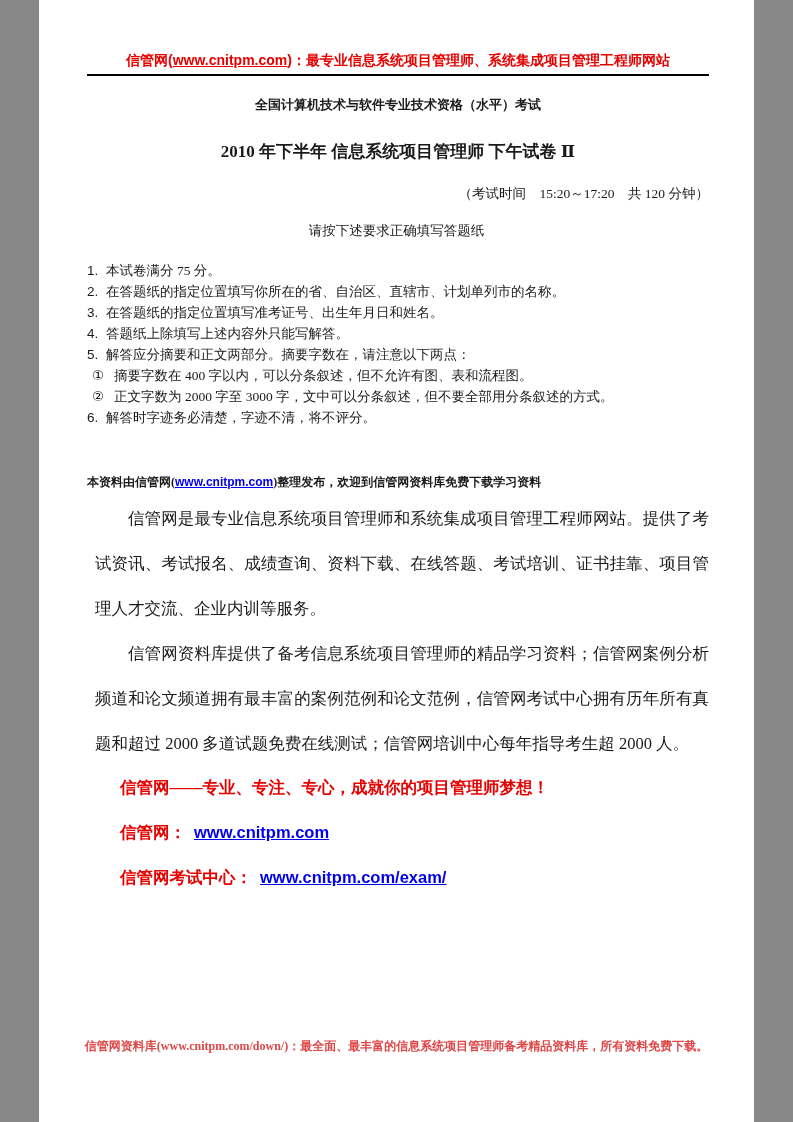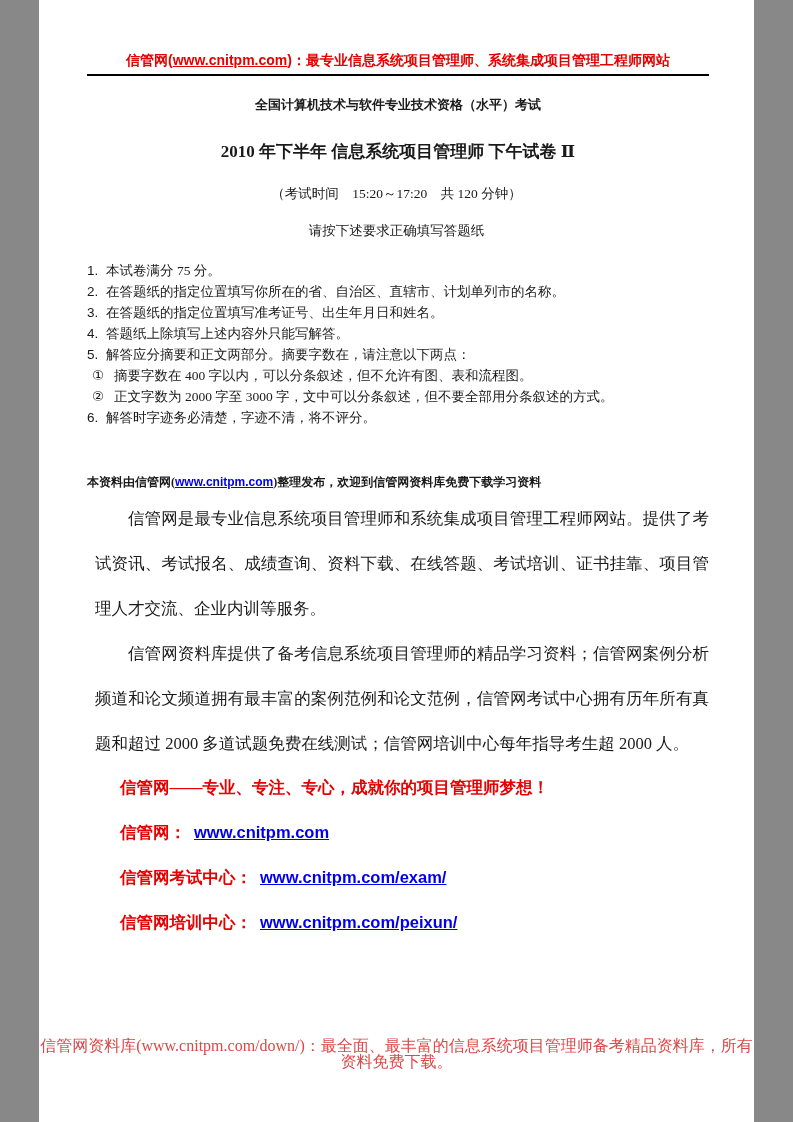--- a/index.html
+++ b/index.html
@@ -17,21 +17,21 @@
   .header a { color:#e60000; text-decoration:underline; }
   .title1 {
     margin:17px 45px 0 48px; text-align:center;
     font-size:13px; font-weight:bold; line-height:23px;
   }
   .title2 {
     margin:24px 45px 0 48px; text-align:center;
     font-size:17px; font-weight:bold; line-height:23px;
   }
   .meta { text-align:center; font-size:13.5px; line-height:18px; margin:0 45px; }
-  .meta1 { margin-top:22px; }
+  .meta1 { margin-top:22px;text-align:right; }
   .meta2 { margin-top:19px; }
   .instructions { margin:20px 45px 0 48px; font-size:13.5px; }
   .inst-row { display:flex; line-height:21px; }
   .inst-marker {
     flex:none; width:19px;
     font-family:"Liberation Sans","DejaVu Sans",sans-serif;
   }
   .inst-row.sub { padding-left:5px; }
   .inst-row.sub .inst-marker { width:22px; }
   .inst-text { flex:1; }
@@ -48,21 +48,21 @@
   .red-lines { margin:0 45px 0 48px; padding-left:33px; }
   .red-line {
     line-height:44px; font-weight:bold; font-size:16.5px; color:#e60000;
   }
   .red-line a {
     color:#0000ee; text-decoration:underline; margin-left:8px;
     font-family:"Liberation Sans","DejaVu Sans",sans-serif;
   }
   .footer {
     position:absolute; left:0; right:0; top:1038px; text-align:center;
-    font-size:16px; line-height:16px; color:#dd4747;
+    font-size:12px; line-height:16px; color:#dd4747;font-weight:bold;
   }
 </style>
 </head>
 <body>
 
 <div class="page">
 
   <div class="header">
     <span>信管网(</span><a href="#">www.cnitpm.com</a><span>)：最专业信息系统项目管理师、系统集成项目管理工程师网站</span>
   </div>
@@ -120,22 +120,19 @@
   <div class="red-lines">
     <div class="red-line">
       <span>信管网——专业、专注、专心，成就你的项目管理师梦想！</span>
     </div>
     <div class="red-line">
       <span>信管网：</span><a href="#">www.cnitpm.com</a>
     </div>
     <div class="red-line">
       <span>信管网考试中心：</span><a href="#">www.cnitpm.com/exam/</a>
     </div>
-    <div class="red-line">
-      <span>信管网培训中心：</span><a href="#">www.cnitpm.com/peixun/</a>
-    </div>
   </div>
 
   <div class="footer">
     <span>信管网资料库(www.cnitpm.com/down/)：最全面、最丰富的信息系统项目管理师备考精品资料库，所有资料免费下载。</span>
   </div>
 
 </div>
 
 </body></html>

